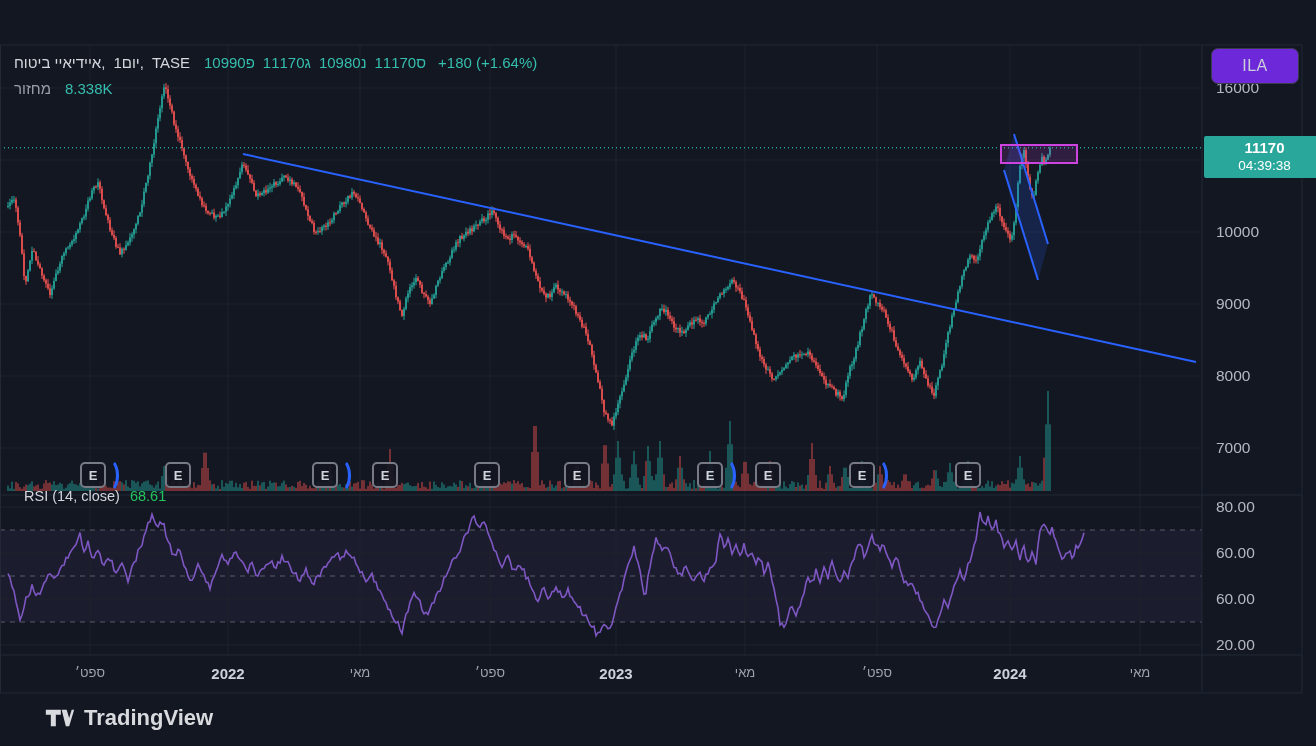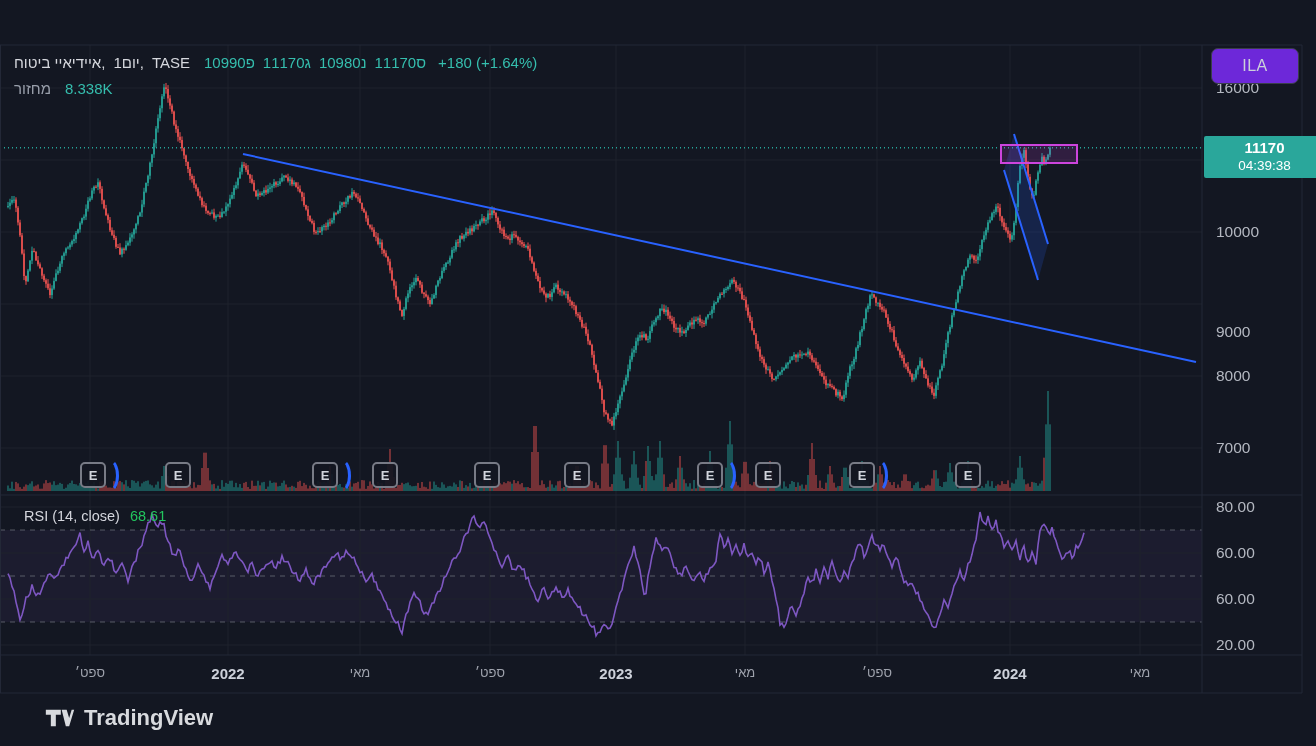--- a/index.html
+++ b/index.html
@@ -4,21 +4,21 @@
 <style>
   html,body{margin:0;padding:0;background:#131722;}
   .stage{position:relative;width:1316px;height:746px;background:#131722;overflow:hidden;
          font-family:"Liberation Sans","DejaVu Sans",sans-serif;direction:ltr;}
   .abs{position:absolute;}
   .hdr{left:14px;top:11px;font-size:17px;font-weight:600;color:#e3e4e8;display:flex;gap:5px;white-space:nowrap;}
   .legend-row{left:14px;display:flex;gap:8px;align-items:baseline;font-size:15px;white-space:nowrap;}
   .lg-title{color:#d6d8de;}
   .lg-val{color:#35beae;}
   .lg-gray{color:#9aa0ac;}
-  .rsi-row{left:24px;top:508px;display:flex;gap:10px;font-size:14.5px;}
+  .rsi-row{left:24px;top:488px;display:flex;gap:10px;font-size:14.5px;}
   .rsi-lbl{color:#d4d6dd;}
   .rsi-val{color:#22c55e;}
   .pr-label{left:1216px;font-size:15.5px;color:#b4b8c1;}
   .t-label{top:665px;font-size:13px;color:#9fa3ad;transform:translateX(-50%);}
   .t-label.bold{font-size:15px;font-weight:700;color:#cdd1da;}
   .sym-box{left:1211px;top:48px;width:86px;height:34px;background:#6d28d9;border:1.5px solid #3a3e4a;
            border-radius:7px;color:#ccd0da;font-size:16px;letter-spacing:.5px;display:flex;align-items:center;justify-content:center;z-index:5;}
   .price-badge{left:1204px;top:136px;width:121px;height:42px;border-radius:2px;color:#fff;z-index:4;
                display:flex;flex-direction:column;align-items:center;justify-content:center;line-height:1.25;}
   .pb-price{font-size:15px;font-weight:700;}
@@ -1698,21 +1698,21 @@
         <div class="e-arc"></div>
       </div>
       <div class="e-wrap" style="left: 968px;">
         <div class="e-badge">E</div>
       </div>
     </div>
 
   <div id="price-axis">
       <div class="abs pr-label" style="top: 79px;">16000</div>
       <div class="abs pr-label" style="top: 223px;">10000</div>
-      <div class="abs pr-label" style="top: 295px; margin-top: 28px;">9000</div>
+      <div class="abs pr-label" style="top: 295px;">9000</div>
       <div class="abs pr-label" style="top: 367px;">8000</div>
       <div class="abs pr-label" style="top: 439px;">7000</div>
     </div>
   <div id="rsi-axis">
       <div class="abs pr-label" style="top: 498px;">80.00</div>
       <div class="abs pr-label" style="top: 544px;">60.00</div>
       <div class="abs pr-label" style="top: 590px;">60.00</div>
       <div class="abs pr-label" style="top: 636px;">20.00</div>
     </div>
   <div id="time-axis">

